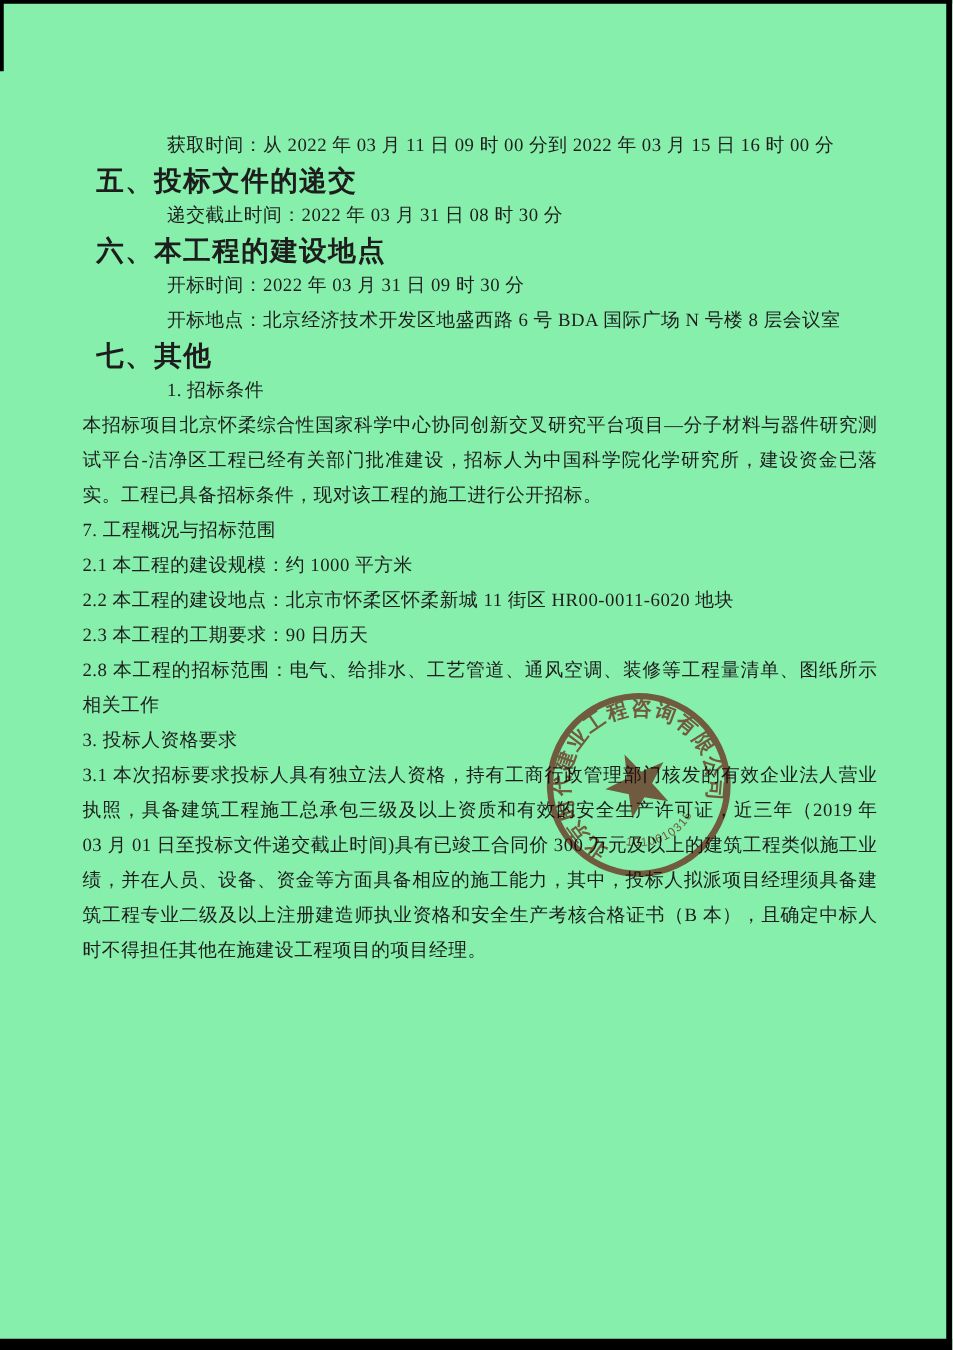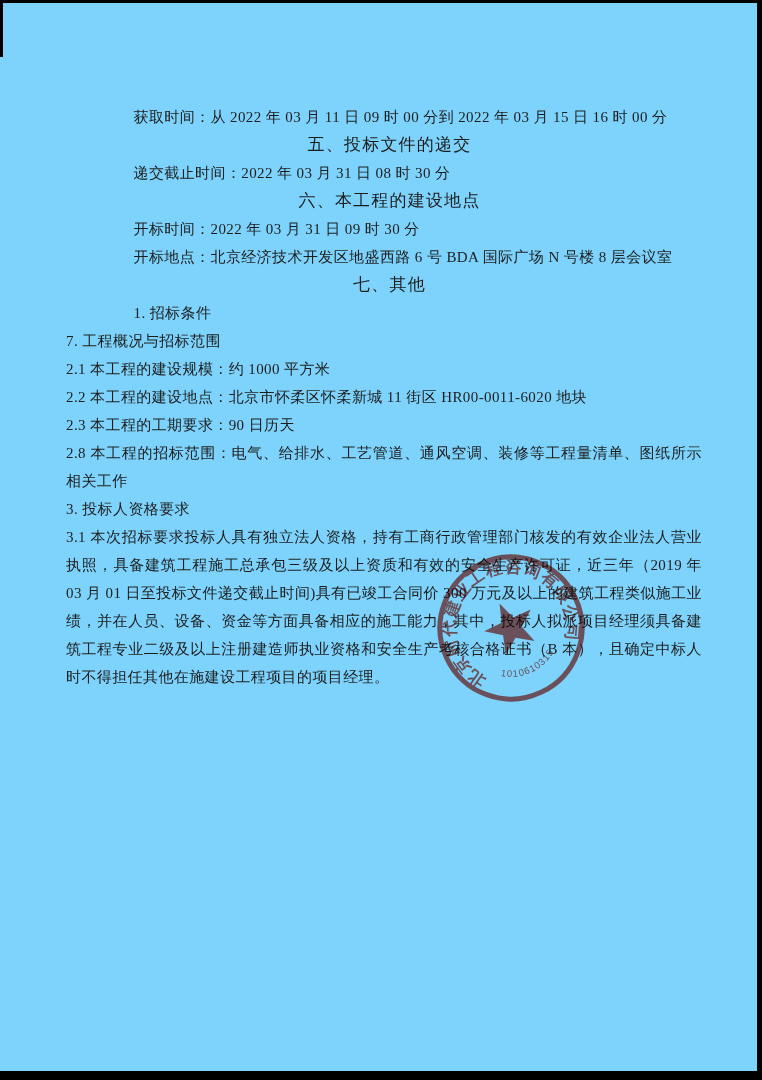--- a/index.html
+++ b/index.html
@@ -1,42 +1,42 @@
 <!DOCTYPE html>
 <html><head>
 <meta charset="utf-8">
 <style>
   html,body{margin:0;padding:0;background:#ffffff;}
   .scan-page{
     position:relative;
     width:762px;height:1080px;
-    background:#7dd3fc;
+    background:#86efac;
     overflow:hidden;
     font-family:"Liberation Serif","DejaVu Serif",serif;
     color:#1d1d1d;
   }
   
   .edge{position:absolute;background:#000;}
   .edge-top{left:0;top:0;width:762px;height:3px;}
   .edge-bottom{left:0;top:1071px;width:762px;height:9px;}
   .edge-right{left:757px;top:0;width:5px;height:1080px;}
   .edge-left{left:0;top:0;width:3px;height:57px;}
 
   .content{
     position:absolute;left:66px;top:103px;width:636px;
     font-size:15px;line-height:28px;
     text-align:justify;text-justify:inter-ideograph;
     letter-spacing:0.4px;
   }
   .content p{margin:0;}
   .content p.indent{text-indent:4.5em;}
   .content p.heading{
-    font-weight:normal;font-size:17px;
+    font-weight:bold;font-size:22px;
     padding-left:11px;letter-spacing:1.2px;
-    text-align:center;
+    text-align:left;
   }
 
   
   .seal{
     position:absolute;left:424px;top:541px;width:174px;height:174px;
     mix-blend-mode:multiply;opacity:0.85;
     pointer-events:none;
   }
 </style>
 </head>
@@ -51,20 +51,21 @@
 
   <div class="content" id="doc-content">
       <p class="indent">获取时间：从 2022 年 03 月 11 日  09 时 00 分到 2022 年 03 月 15 日  16 时 00 分</p>
       <p class="heading">五、投标文件的递交</p>
       <p class="indent">递交截止时间：2022 年 03 月 31 日  08 时 30 分</p>
       <p class="heading">六、本工程的建设地点</p>
       <p class="indent">开标时间：2022 年 03 月 31 日  09 时 30 分</p>
       <p class="indent">开标地点：北京经济技术开发区地盛西路 6 号 BDA 国际广场 N 号楼 8 层会议室</p>
       <p class="heading">七、其他</p>
       <p class="indent">1. 招标条件</p>
+      <p class="flush">本招标项目北京怀柔综合性国家科学中心协同创新交叉研究平台项目—分子材料与器件研究测试平台-洁净区工程已经有关部门批准建设，招标人为中国科学院化学研究所，建设资金已落实。工程已具备招标条件，现对该工程的施工进行公开招标。</p>
       <p class="flush">7. 工程概况与招标范围</p>
       <p class="flush">2.1 本工程的建设规模：约 1000 平方米</p>
       <p class="flush">2.2 本工程的建设地点：北京市怀柔区怀柔新城 11 街区 HR00-0011-6020 地块</p>
       <p class="flush">2.3 本工程的工期要求：90 日历天</p>
       <p class="flush">2.8 本工程的招标范围：电气、给排水、工艺管道、通风空调、装修等工程量清单、图纸所示相关工作</p>
       <p class="flush">3. 投标人资格要求</p>
       <p class="flush">3.1 本次招标要求投标人具有独立法人资格，持有工商行政管理部门核发的有效企业法人营业执照，具备建筑工程施工总承包三级及以上资质和有效的安全生产许可证，近三年（2019 年 03 月 01 日至投标文件递交截止时间)具有已竣工合同价 300 万元及以上的建筑工程类似施工业绩，并在人员、设备、资金等方面具备相应的施工能力，其中，投标人拟派项目经理须具备建筑工程专业二级及以上注册建造师执业资格和安全生产考核合格证书（B 本），且确定中标人时不得担任其他在施建设工程项目的项目经理。</p>
     </div>
 
   <svg class="seal" viewBox="-87 -87 174 174" xmlns="http://www.w3.org/2000/svg">

